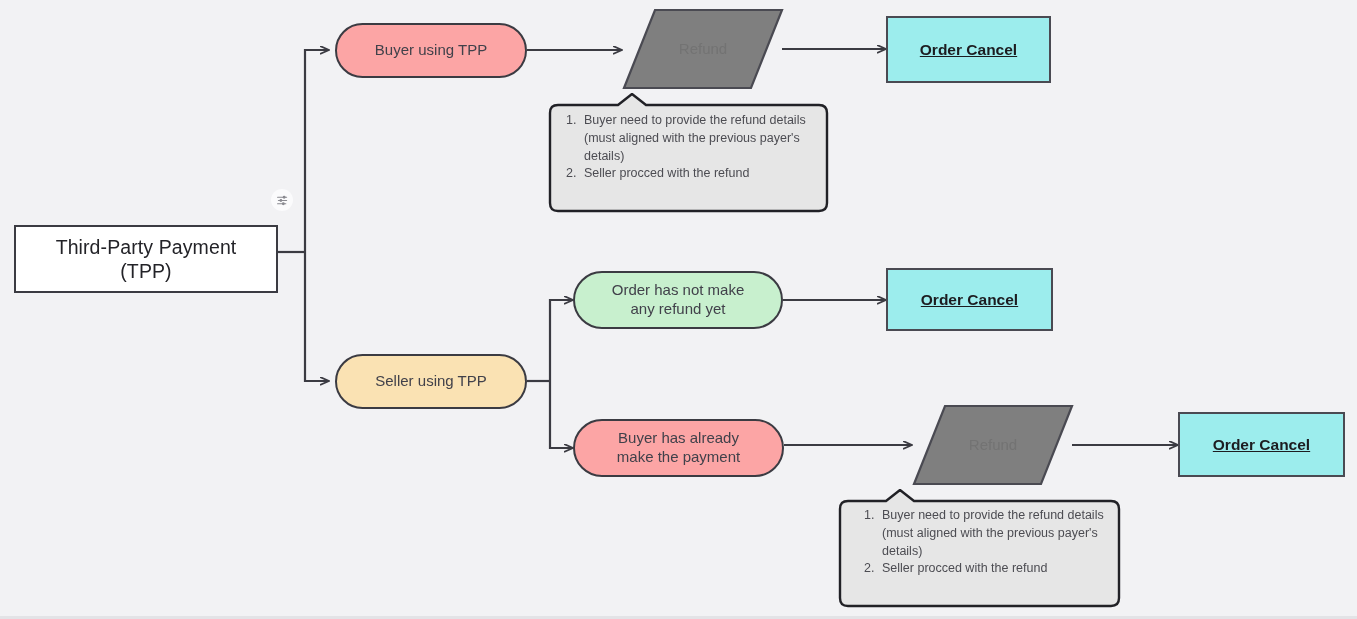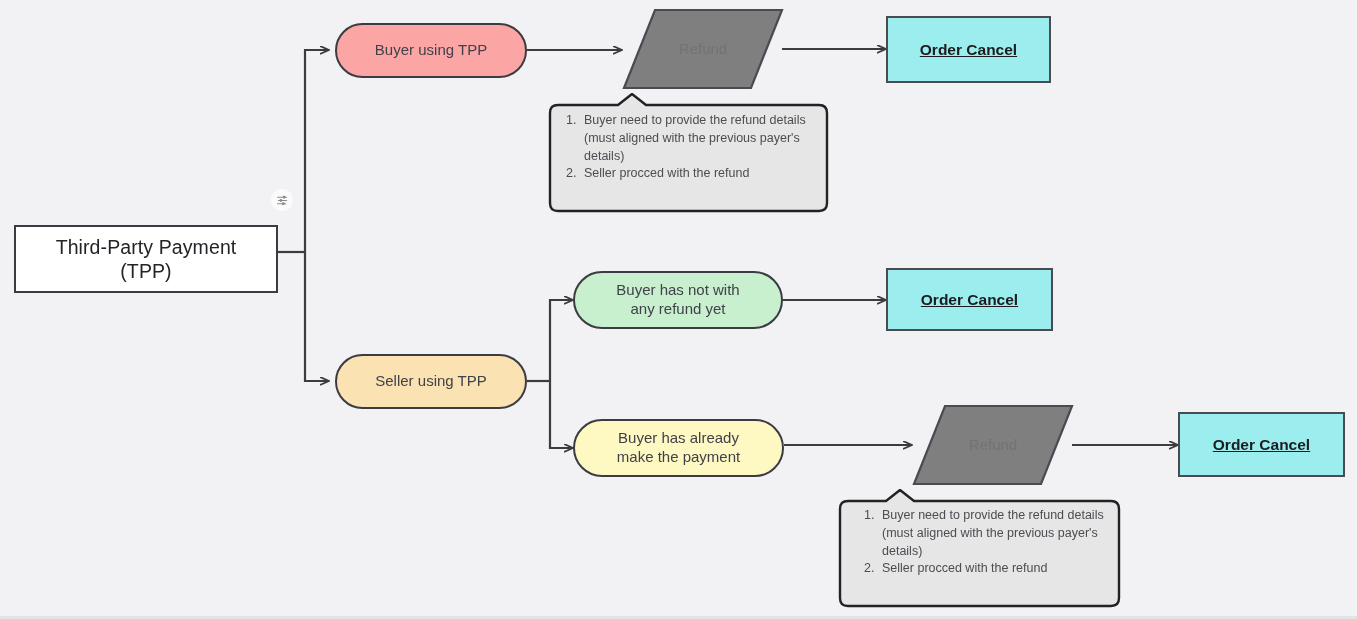--- a/index.html
+++ b/index.html
@@ -42,21 +42,21 @@
   }
   .node-pill {
     border-radius: 999px;
     border: 2px solid #3b3b42;
     font-size: 15px;
     color: #41414a;
   }
   .pill-lavender { background: #fca5a5; }
   .pill-amber    { background: #fae2b3; }
   .pill-green    { background: #c8f0ce; }
-  .pill-pink     { background: #fef9c3; }
+  .pill-pink     { background: #fca5a5; }
   .node-rect {
     background: #9ceded;
     border: 2px solid #4a4a52;
     font-size: 15.5px;
     font-weight: bold;
     color: #1c1c20;
     text-decoration: underline;
   }
   .node-para {
     color: #737373;
@@ -184,21 +184,21 @@
     </svg>
     <div class="callout-body" style="padding:19px 16px 0 10px;">
       <ol>
         <li>Buyer need to provide the refund details (must aligned with the previous payer's details)</li>
         <li>Seller procced with the refund</li>
       </ol>
     </div>
   </div>
 
   <div class="node node-pill pill-green" style="left:573px; top:271px; width:210px; height:58px; flex-direction:column;">
-    <span>Buyer has not with</span>
+    <span>Order has not make</span>
     <span>any refund yet</span>
   </div>
 
   <div class="node node-rect" style="left:886px; top:268px; width:167px; height:63px;">
     <span>Order Cancel</span>
   </div>
 
   <div class="node node-pill pill-amber" style="left:335px; top:354px; width:192px; height:55px;">
     <span>Seller using TPP</span>
   </div>

